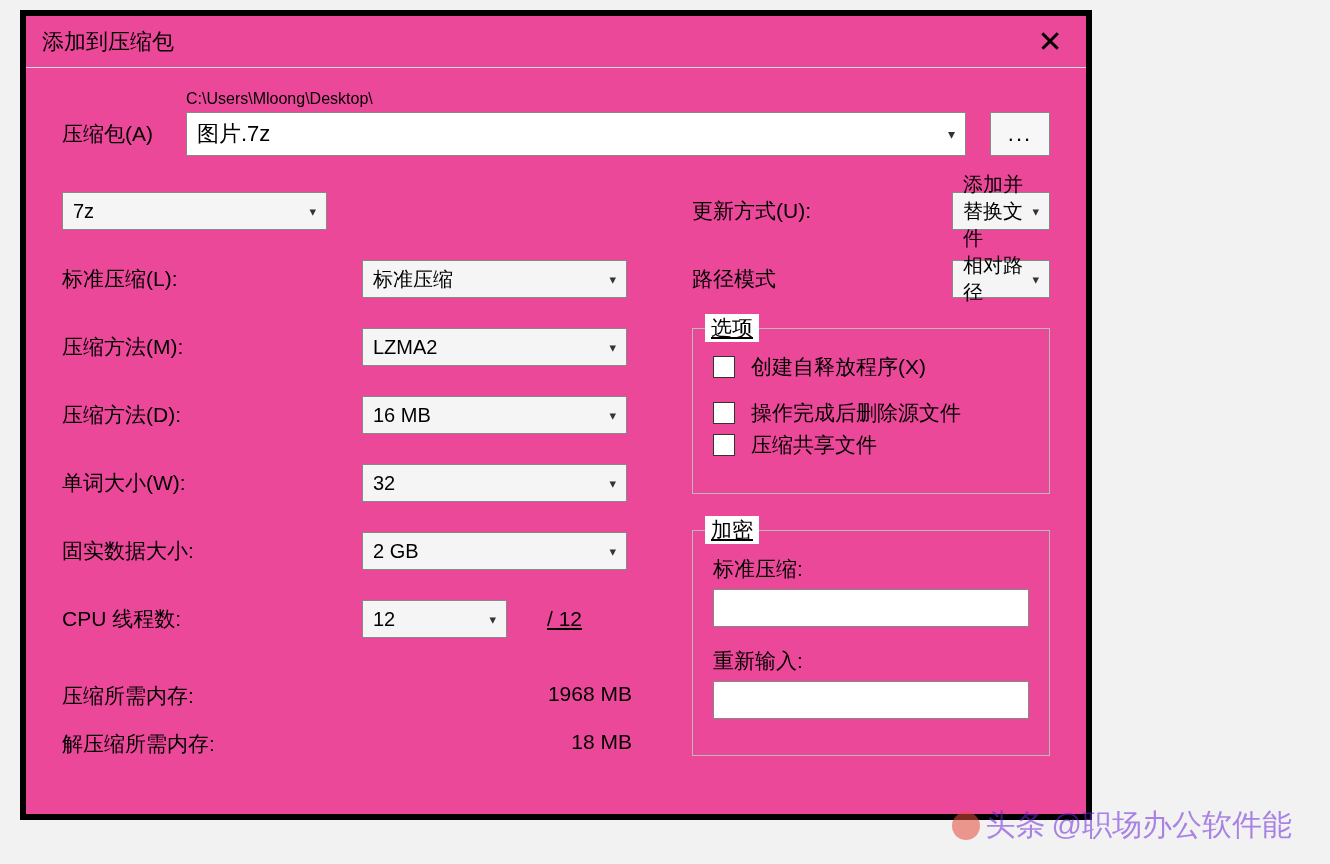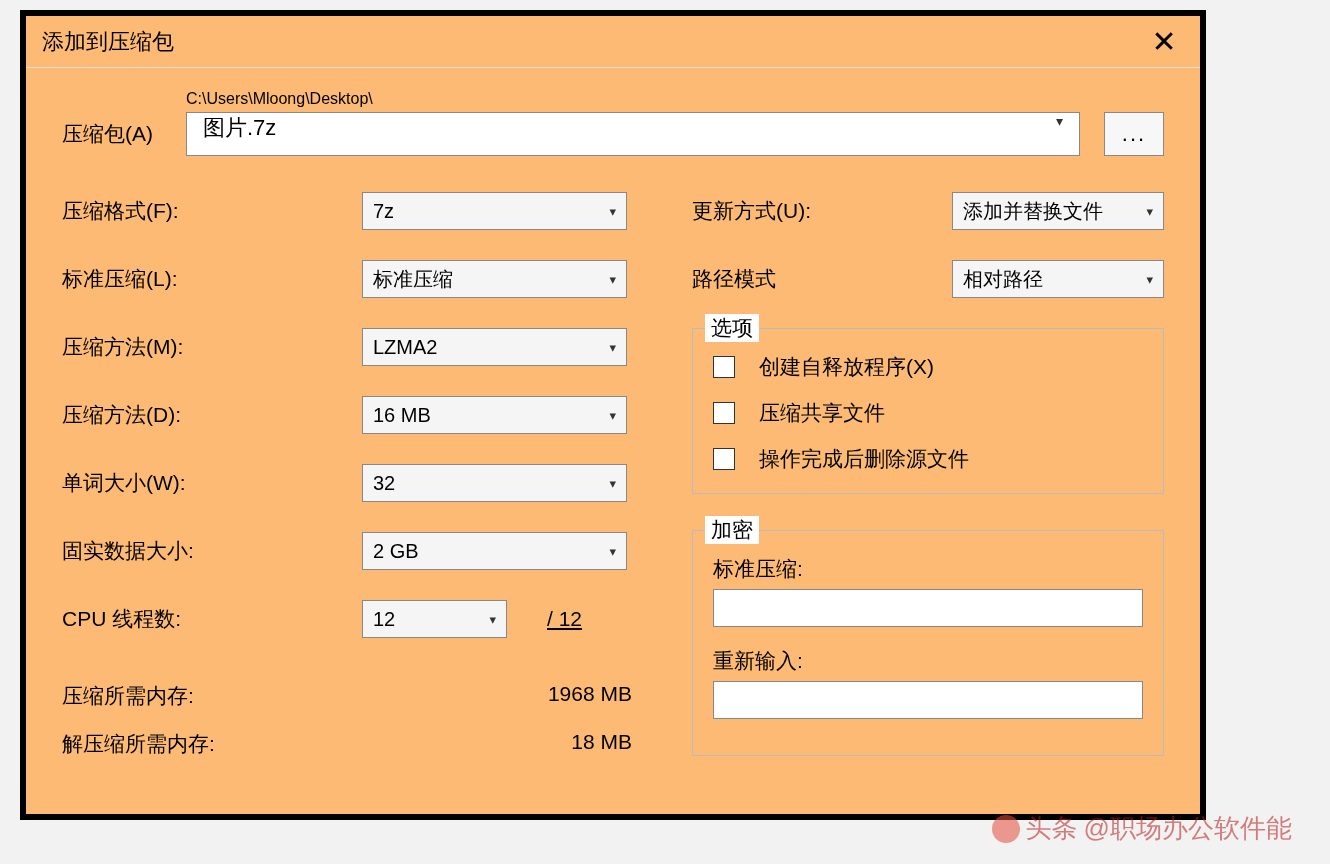--- a/index.html
+++ b/index.html
@@ -7,23 +7,23 @@
       font-family: "Microsoft YaHei", "Segoe UI", sans-serif;
       background: #f2f2f2;
       width: 1330px;
       height: 864px;
       position: relative;
       overflow: hidden;
     }
     .outer-frame {
       position: absolute;
       left: 20px; top: 10px;
-      width: 1186px; height: 810px;
+      width: 1072px; height: 810px;
       border: 6px solid #000;
-      background: #fdba74;
+      background: #ec4899;
     }
     .title-bar {
       height: 52px;
       display: flex;
       align-items: center;
       justify-content: space-between;
       padding: 0 16px;
       border-bottom: 1px solid #ddd;
       font-size: 22px;
     }
@@ -45,24 +45,25 @@
       display: flex;
       align-items: flex-end;
       gap: 14px;
       margin-bottom: 36px;
     }
     .archive-label { width: 110px; padding-bottom: 8px; }
     .archive-col { flex: 1; }
     .path-text { font-size: 16px; margin-bottom: 4px; }
     .dropdown {
       display: flex;
+      align-items: center;
       border: 1px solid #888;
       background: #fff;
       height: 38px;
-      padding: 0 16px;
+      padding: 0 10px;
       font-size: 21px;
       cursor: pointer;
     }
     .dropdown.main { height: 44px; font-size: 22px; }
     .dropdown .val { flex: 1; }
     .dropdown .chev { font-size: 14px; color: #333; }
     .browse-btn {
       width: 60px; height: 44px;
       border: 1px solid #888;
       background: #f7f7f7;
@@ -113,25 +114,26 @@
       margin-top: 18px;
       position: relative;
       font-size: 21px;
     }
     .group .legend {
       position: absolute;
       top: -15px; left: 12px;
       background: #fff;
       padding: 0 6px;
       font-size: 21px;
+      text-decoration: underline;
     }
     .check-row {
       display: flex;
       align-items: center;
-      gap: 24px;
+      gap: 16px;
       margin-bottom: 18px;
       font-size: 21px;
     }
     .check-row .box {
       width: 22px; height: 22px;
       border: 1.5px solid #333;
       background: #fff;
       cursor: pointer;
       flex-shrink: 0;
     }
@@ -139,22 +141,22 @@
     .pw-input {
       width: 100%; height: 38px;
       border: 1px solid #888;
       padding: 0 8px;
       font-size: 20px;
       margin-bottom: 20px;
     }
     .watermark {
       position: absolute;
       bottom: 18px; right: 38px;
-      font-size: 26px;
-      color: #b91c1c;
+      font-size: 30px;
+      color: #6d28d9;
       opacity: 0.55;
       display: flex;
       align-items: center;
       gap: 6px;
     }
     .watermark .circ {
       width: 28px; height: 28px; border-radius: 50%;
       background: #e74c3c;
       display: inline-block;
     }
@@ -183,21 +185,20 @@
       <div class="browse-btn">
         <span>...</span>
       </div>
     </div>
 
     <div class="cols">
 
       <div class="col-left">
 
         <div class="form-row">
-          <div class="lbl">压缩格式(F):</div>
           <div class="ctrl combo">
             <span class="val">7z</span>
             <span class="chev">▾</span>
           </div>
         </div>
 
         <div class="form-row">
           <div class="lbl">标准压缩(L):</div>
           <div class="ctrl combo">
             <span class="val">标准压缩</span>
@@ -275,27 +276,27 @@
             <span class="chev">▾</span>
           </div>
         </div>
 
         <div class="group">
           <span class="legend">选项</span>
           <div class="check-row">
             <span class="box"></span>
             <span>创建自释放程序(X)</span>
           </div>
+          <div class="check-row" style="margin-bottom:4px">
+            <span class="box"></span>
+            <span>操作完成后删除源文件</span>
+          </div>
           <div class="check-row">
             <span class="box"></span>
             <span>压缩共享文件</span>
-          </div>
-          <div class="check-row" style="margin-bottom:4px">
-            <span class="box"></span>
-            <span>操作完成后删除源文件</span>
           </div>
         </div>
 
         <div class="group" style="margin-top:36px">
           <span class="legend">加密</span>
           <span class="pw-label">标准压缩:</span>
           <input class="pw-input" type="text" value="" style="">
           <span class="pw-label">重新输入:</span>
           <input class="pw-input" type="text" value="" style="">
         </div>

